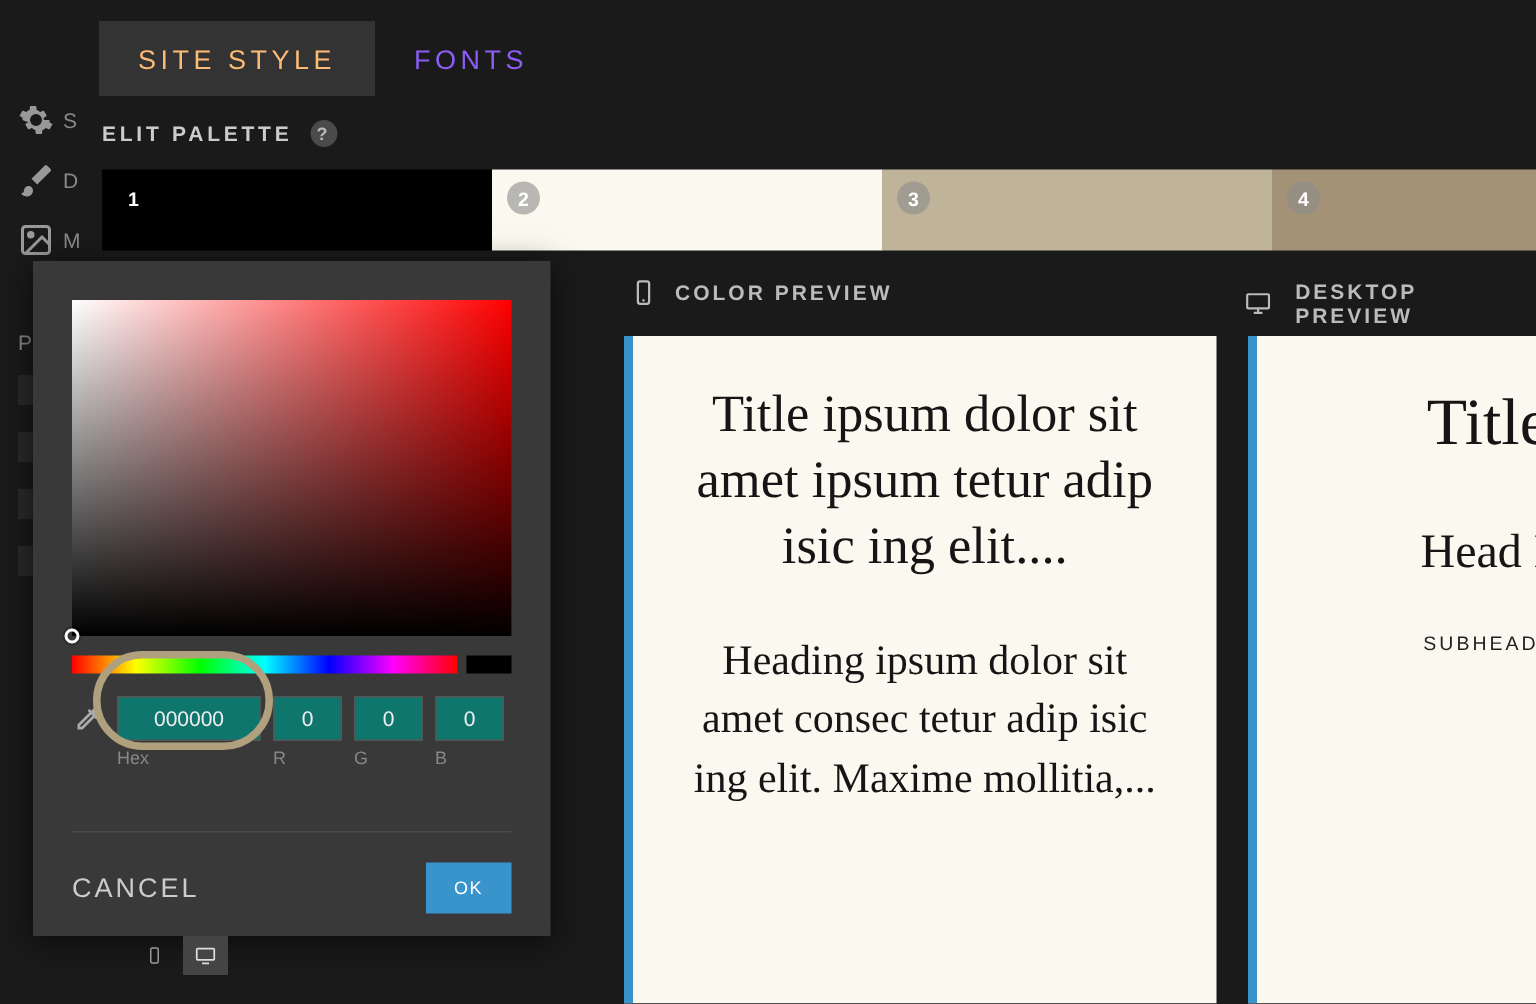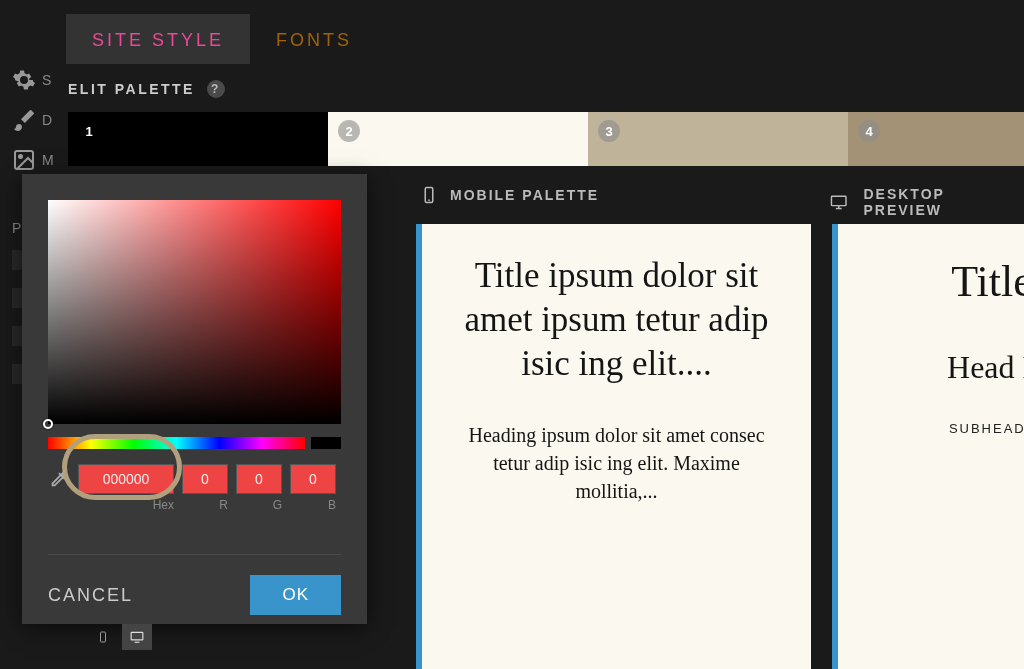--- a/index.html
+++ b/index.html
@@ -14,23 +14,23 @@
 .left-rail {
   position: absolute; left: 0; top: 0; width: 54px; height: 669px;
   background: #1a1a1a; padding-top: 60px;
 }
 .rail-icon { width: 24px; height: 24px; margin: 14px auto; display: block; color: #999; }
 .rail-row { display: flex; align-items: center; gap: 6px; color: #888; font-size: 14px; padding: 8px 0 8px 12px; }
 .tabs-bar {
   position: absolute; left: 66px; top: 14px; height: 50px; display: flex; align-items: stretch;
 }
 .tab {
-  padding: 16px 26px; color: #a16207; font-size: 18px; letter-spacing: 3px; cursor: pointer;
-}
-.tab.active { background: #333; color: #ec4899; }
+  padding: 16px 26px; color: #8b5cf6; font-size: 18px; letter-spacing: 3px; cursor: pointer;
+}
+.tab.active { background: #333; color: #fdba74; }
 .palette-section {
   position: absolute; left: 68px; top: 80px; right: 0;
 }
 .palette-label {
   color: #ccc; font-size: 14px; letter-spacing: 2.5px; font-weight: 600;
   display: inline-flex; align-items: center; gap: 12px;
 }
 .help-circle { width: 18px; height: 18px; border-radius: 50%; background: #4a4a4a; color: #bbb; display: flex; align-items: center; justify-content: center; font-size: 12px; font-weight: bold; }
 .swatches { display: flex; margin-top: 14px; height: 54px; }
 .swatch { flex: 0 0 260px; position: relative; }
@@ -47,55 +47,55 @@
 .preview-header.mobile { left: 420px; }
 .preview-header.desktop { left: 830px; gap: 16px; }
 .prev-icon { width: 18px; height: 18px; }
 .preview-pane {
   position: absolute; top: 224px; bottom: 0; background: #fbf8ef;
   border-left: 6px solid #3a94cc; padding: 30px 32px; overflow: hidden;
 }
 .preview-pane.mobile { left: 416px; width: 395px; }
 .preview-pane.desktop { left: 832px; right: -200px; }
 .p-title { font-family: Georgia, "Times New Roman", serif; font-size: 35px; color: #151515; text-align: center; line-height: 1.25; font-weight: 400; }
-.p-heading { font-family: Georgia, "Times New Roman", serif; font-size: 20px; color: #151515; text-align: center; line-height: 1.4; margin-top: 36px; }
+.p-heading { font-family: Georgia, "Times New Roman", serif; font-size: 28px; color: #151515; text-align: center; line-height: 1.4; margin-top: 36px; }
 .p-sub { font-family: Arial, sans-serif; font-size: 13px; letter-spacing: 2px; color: #222; text-align: center; line-height: 1.7; margin-top: 28px; text-transform: uppercase; }
 .color-popover {
   position: absolute; left: 22px; top: 174px; width: 345px; height: 450px;
   background: #393939; padding: 26px; box-shadow: 0 4px 20px rgba(0,0,0,0.6);
 }
 .sat-val {
   width: 293px; height: 224px; position: relative;
   background: linear-gradient(to top, #000, rgba(0,0,0,0)), linear-gradient(to right, #fff, #ff0000);
 }
 .sat-cursor { position: absolute; left: -5px; bottom: -5px; width: 10px; height: 10px; border: 2px solid #fff; border-radius: 50%; box-shadow: 0 0 2px #000; }
 .hue-row { display: flex; align-items: center; margin-top: 12px; height: 14px; }
 .hue-bar { flex: 1; height: 12px; background: linear-gradient(to right, #ff0000, #ffff00, #00ff00, #00ffff, #0000ff, #ff00ff, #ff0000); }
 .hue-black { width: 30px; height: 12px; background: #000; margin-left: 6px; }
 .inputs-row { display: flex; align-items: center; gap: 8px; margin-top: 14px; }
 .eyedrop { width: 22px; height: 22px; color: #aaa; flex-shrink: 0; }
 .hex-box, .num-box {
-  background: #ef4444; border: 1px solid #555; color: #eee; text-align: center;
+  background: #0f766e; border: 1px solid #555; color: #eee; text-align: center;
   font-size: 14px; padding: 6px 0;
 }
 .hex-box { width: 96px; }
 .num-box { width: 46px; }
 .labels-row { display: flex; gap: 8px; margin-top: 4px; }
 .lbl-spacer { width: 22px; }
-.lbl { color: #888; font-size: 12px; text-align: right; }
+.lbl { color: #888; font-size: 12px; text-align: left; }
 .lbl.hex { width: 96px; }
 .lbl.ch { width: 46px; }
 .ring-highlight {
   position: absolute; left: 62px; top: 434px; width: 120px; height: 66px;
   border: 5px solid #b0a07d; border-radius: 50px; pointer-events: none; z-index: 50;
 }
 .divider { height: 1px; background: #4a4a4a; margin-top: 42px; }
 .btn-row { display: flex; justify-content: space-between; align-items: center; margin-top: 20px; }
 .btn-cancel { color: #ccc; font-size: 18px; letter-spacing: 2px; background: none; border: none; cursor: pointer; }
-.btn-ok { background: #3a94cc; color: #fff; font-size: 17px; padding: 10px 32px; border: none; cursor: pointer; letter-spacing: 1px; }
+.btn-ok { background: #3a94cc; color: #fff; font-size: 12px; padding: 10px 19px; border: none; cursor: pointer; letter-spacing: 1px; }
 .side-units {
   position: absolute; left: 340px; width: 30px; color: #888; font-size: 14px; font-style: italic; text-align: center;
 }
 .unit-dropdown {
   position: absolute; left: 336px; width: 28px; height: 28px; background: #3a3a3a; border: 1px solid #555;
   display: flex; align-items: center; justify-content: center; color: #aaa;
 }
 .device-toggle {
   position: absolute; left: 88px; top: 624px; display: flex; gap: 4px;
 }
@@ -162,21 +162,21 @@
         <span class="swatch-num">4</span>
       </div>
   </div>
 </div>
 
 <div class="preview-header mobile">
   <svg class="prev-icon" viewBox="0 0 24 24" fill="none" stroke="currentColor" stroke-width="2">
       <rect x="7" y="2" width="10" height="20" rx="2"></rect>
       <line x1="11" y1="19" x2="13" y2="19"></line>
     </svg>
-  <span>MOBILE PALETTE</span>
+  <span>COLOR PREVIEW</span>
 </div>
 <div class="preview-header desktop">
   <svg class="prev-icon" viewBox="0 0 24 24" fill="none" stroke="currentColor" stroke-width="2">
       <rect x="2" y="4" width="20" height="13" rx="1"></rect>
       <line x1="8" y1="21" x2="16" y2="21"></line>
       <line x1="12" y1="17" x2="12" y2="21"></line>
     </svg>
   <span>DESKTOP PREVIEW</span>
 </div>
 

